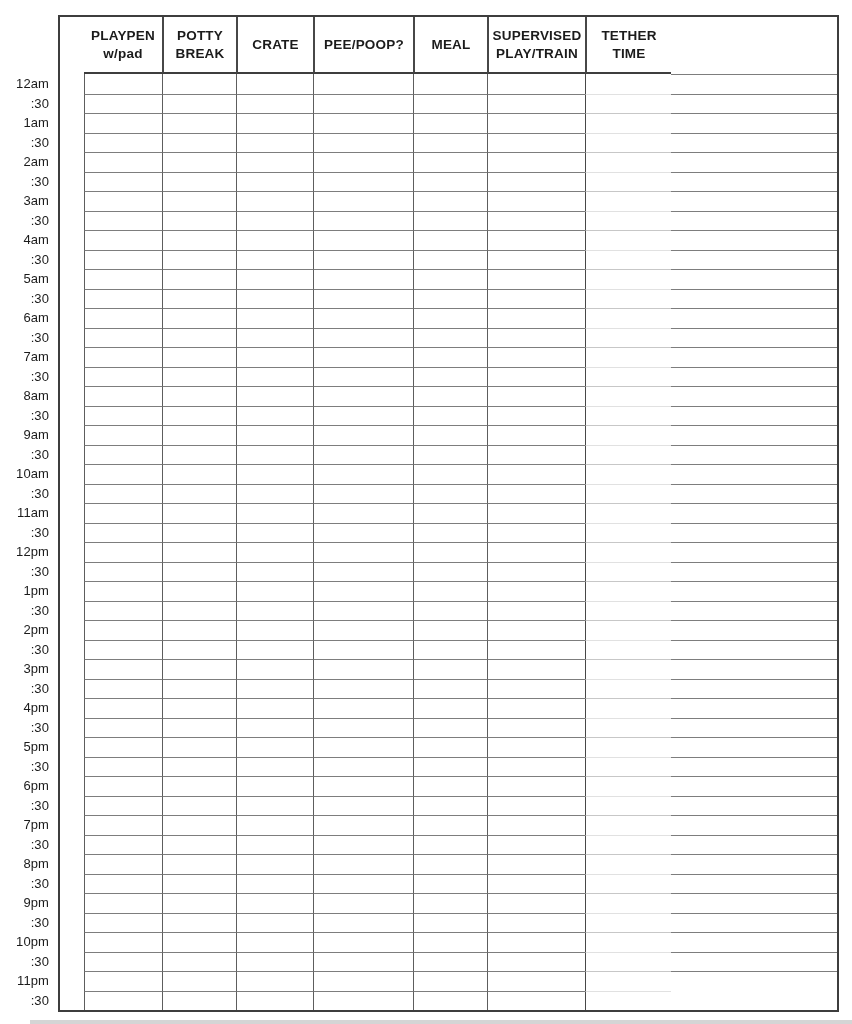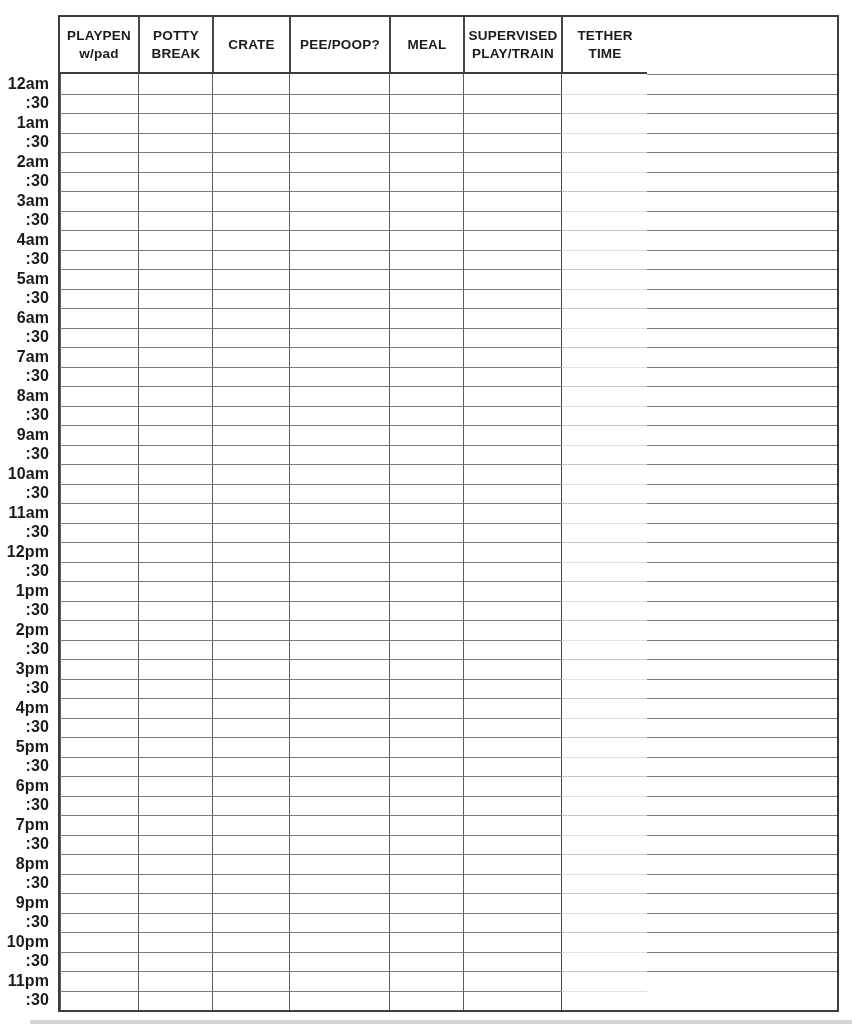--- a/index.html
+++ b/index.html
@@ -28,20 +28,21 @@
     left: 58px;
     top: 15px;
     width: 781px;
     height: 997px;
     box-sizing: border-box;
     display: grid;
     grid-template-columns: 78px 74px 77px 100px 74px 98px 86px 1fr;
     grid-template-rows: 57px repeat(48, 1fr);
     border: 2px solid var(--grid-dark);
     background: #fff;
+    padding-left: 24px;
   }
   .hcell {
     box-sizing: border-box;
     border-bottom: 2px solid var(--grid-dark);
     border-left: 2px solid var(--hdr-sep);
     display: flex;
     flex-direction: column;
     align-items: center;
     justify-content: center;
     text-align: center;
@@ -71,22 +72,22 @@
     top: 74px;
     width: 50px;
     height: 936px;
     display: grid;
     grid-template-rows: repeat(48, 1fr);
   }
   .time-label {
     display: flex;
     align-items: center;
     justify-content: flex-end;
-    font-size: 16px;
-    font-weight: 700;
+    font-size: 13px;
+    font-weight: 400;
     color: var(--text);
     padding-right: 1px;
     letter-spacing: 0.1px;
   }
   
   .bottom-strip {
     position: absolute;
     left: 30px;
     right: 0;
     bottom: 0;

